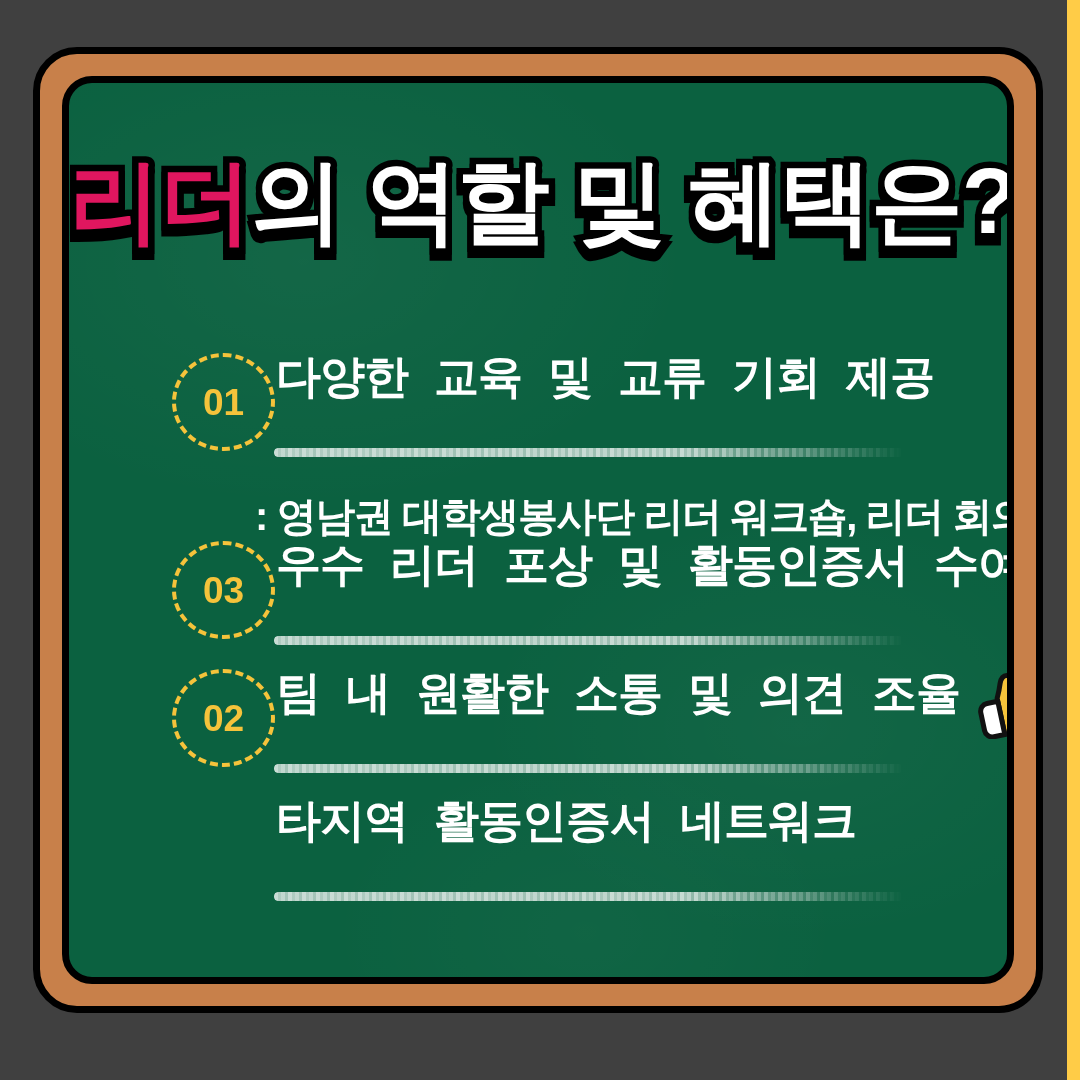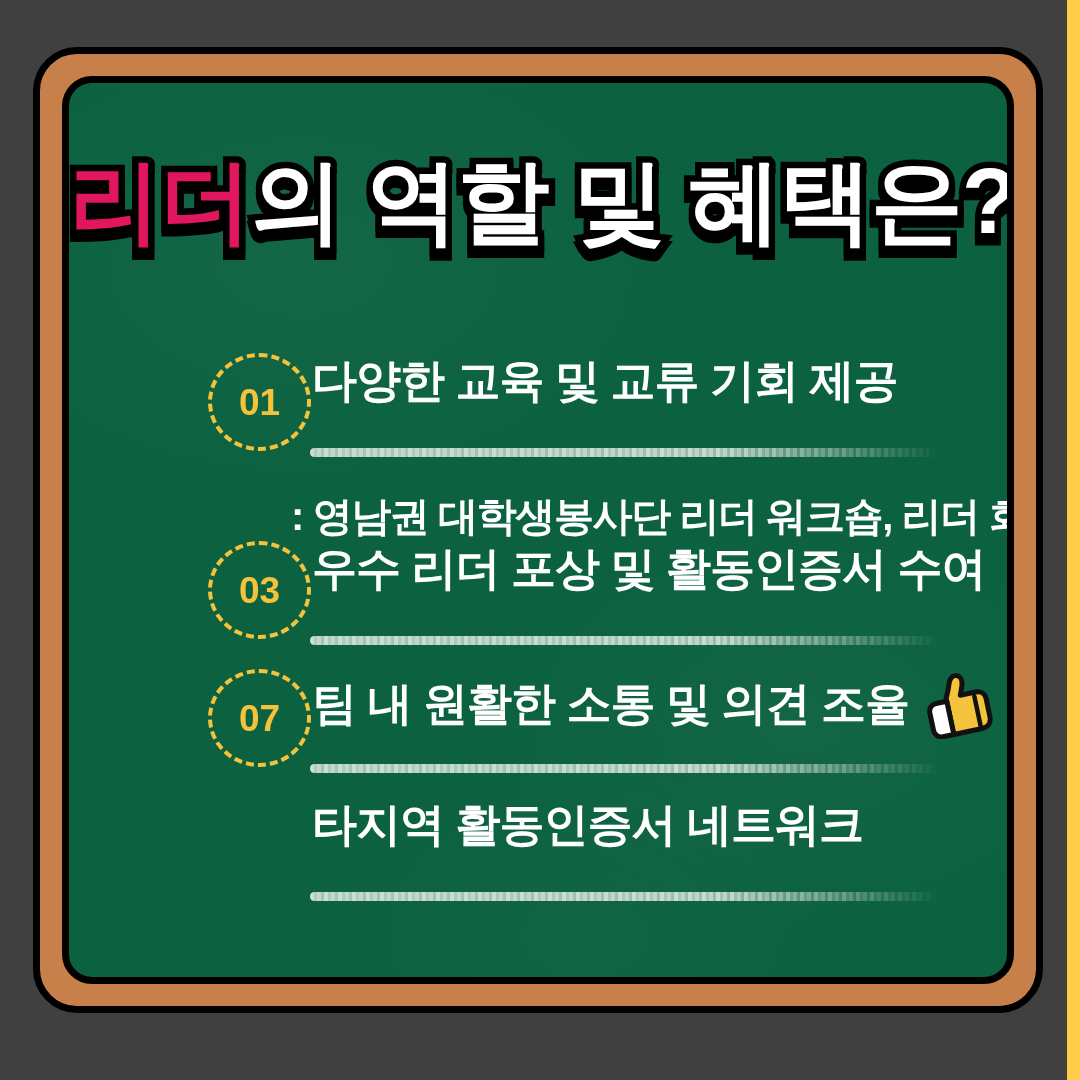--- a/index.html
+++ b/index.html
@@ -97,21 +97,20 @@
     z-index: 4;
   }
 
   
   .list {
     position: absolute;
     left: 0;
     right: 0;
     top: 258px;
     z-index: 5;
-    margin-left: 36px;
   }
 
   .row {
     position: relative;
     height: 128px;
   }
   .row.tall { height: 188px; }
 
   .badge {
     position: absolute;
@@ -138,22 +137,22 @@
     position: absolute;
     left: 207px;
     top: 14px;
     font-size: 45px;
     font-weight: 800;
     color: #ffffff;
     letter-spacing: -1px;
     line-height: 1.15;
     white-space: nowrap;
     display: flex;
-    align-items: center;
     gap: 12px;
+    font-family: Liberation Mono, monospace;
   }
 
   
   .underline {
     position: absolute;
     left: 205px;
     top: 107px;
     width: 630px;
     height: 9px;
     opacity: 0.82;
@@ -242,21 +241,21 @@
             <span class="badge-num">03</span>
           </div>
           <div class="row-text">
             <span>우수 리더 포상 및 활동인증서 수여</span>
           </div>
           <div class="underline"></div>
         </div>
 
         <div class="row">
           <div class="badge">
-            <span class="badge-num">07</span>
+            <span class="badge-num">02</span>
           </div>
           <div class="row-text">
             <span>팀 내 원활한 소통 및 의견 조율</span>
             <span class="thumb">
               <svg viewBox="0 0 74 66" width="74" height="66" xmlns="http://www.w3.org/2000/svg">
                 <g transform="rotate(-12 37 33)">
                   <path d="M27 23 C27 23 31 15 33 9 C34.5 4.5 38 1.5 42 3 C46 4.5 46.5 9.5 45 14 C44 17 42.5 20.5 41.5 23 L57 23 C62.5 23 66 26.5 66 31.5 L66 50 C66 56 62 60 56 60 L27 60 Z" fill="#f5c33b" stroke="#111111" stroke-width="5" stroke-linejoin="round"></path>
                   <path d="M27 26 L27 60 L16 60 C11.5 60 8 56.5 8 52 L8 34 C8 29.5 11.5 26 16 26 Z" fill="#ffffff" stroke="#111111" stroke-width="5" stroke-linejoin="round"></path>
                   <path d="M55 27 L55 57" fill="none" stroke="#111111" stroke-width="4.5" stroke-linecap="round"></path>
                 </g>

